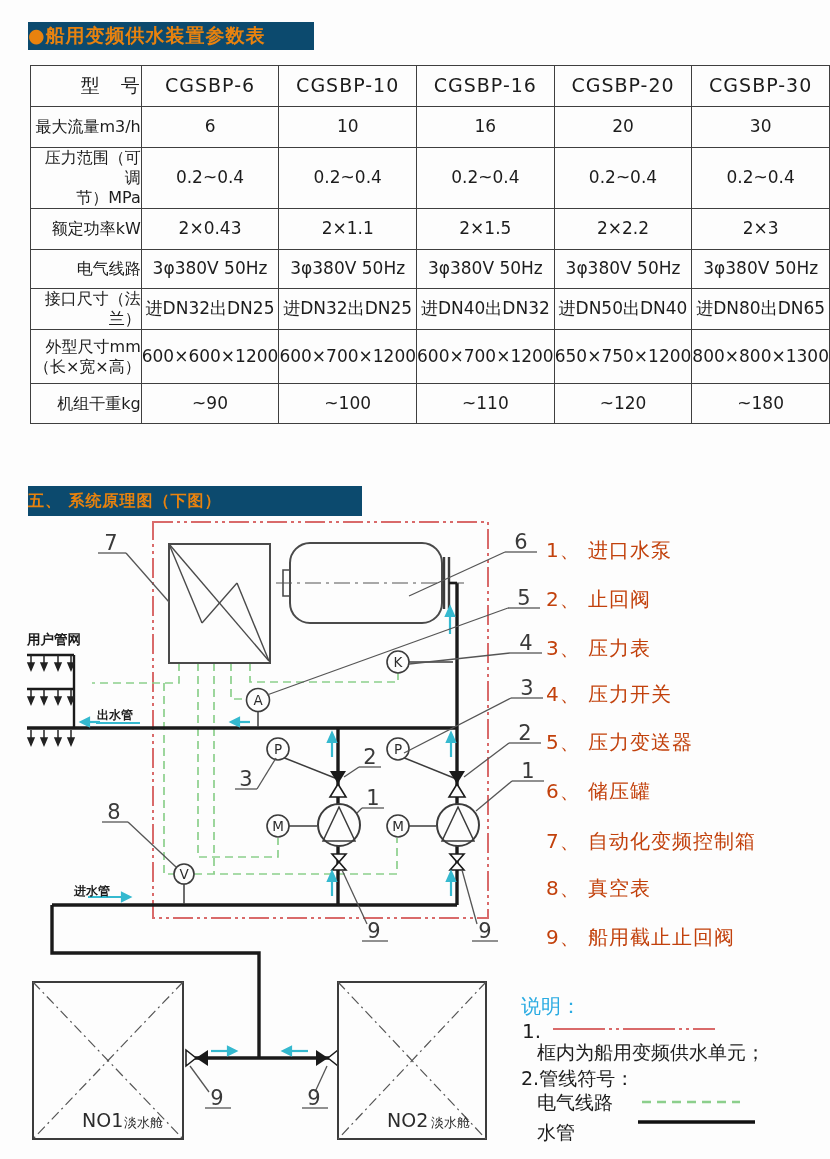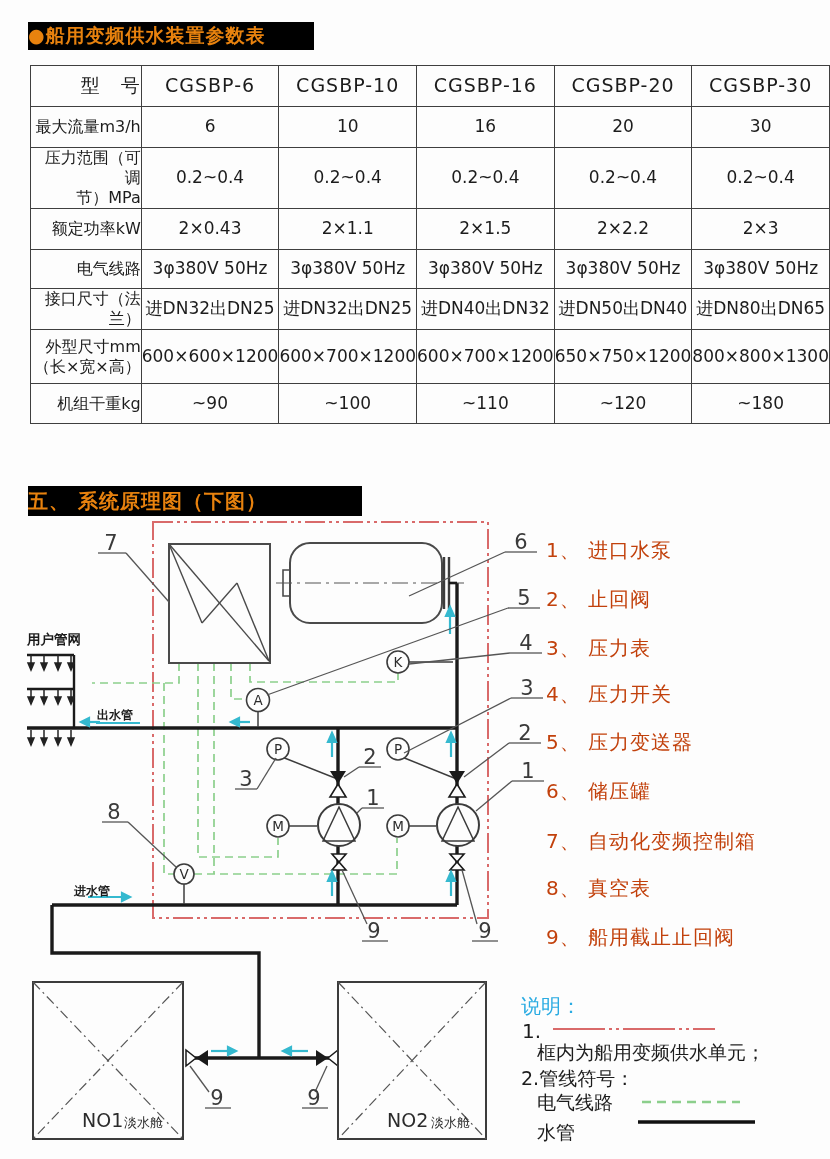--- a/index.html
+++ b/index.html
@@ -1,23 +1,23 @@
 <!DOCTYPE html>
 <html><head>
 <meta charset="utf-8">
 <style>
   html,body{margin:0;padding:0;}
   body{width:830px;height:1159px;position:relative;background:#fdfdfd;
        font-family:"DejaVu Sans","Liberation Sans",sans-serif;color:#222;overflow:hidden;}
-  .strip{position:absolute;background:#000000;display:flex;align-items:center;}
+  .strip{position:absolute;background:#0c4a6e;display:flex;align-items:center;}
   .strip span{font-weight:bold;color:#e8820e;letter-spacing:1px;}
   #title-strip{left:28px;top:22px;width:286px;height:28px;}
   #title-strip span{font-size:19px;}
   #section-strip{left:28px;top:486px;width:334px;height:30px;}
-  #section-strip span{font-size:20px;}
+  #section-strip span{font-size:16px;}
   #spec-table{position:absolute;left:30px;top:65px;border-collapse:collapse;table-layout:fixed;}
   #spec-table td{border:1.7px solid #3f3f3f;text-align:center;vertical-align:middle;
                  padding:0;font-size:17px;color:#1c1c1c;white-space:pre-line;line-height:1.25;}
   #spec-table td.lbl{font-size:16px;text-align:right;}
   #spec-table tr.hdr td{font-size:19px;letter-spacing:1px;}
   td.sm{font-size:15px;}
   td.xs{font-size:13.5px;}
   .legend-item{position:absolute;left:546px;font-size:20px;color:#c2410c;letter-spacing:1px;white-space:nowrap;}
   .note{position:absolute;font-size:19px;color:#1c1c1c;white-space:nowrap;}
   #diagram-svg{position:absolute;left:0;top:480px;}

